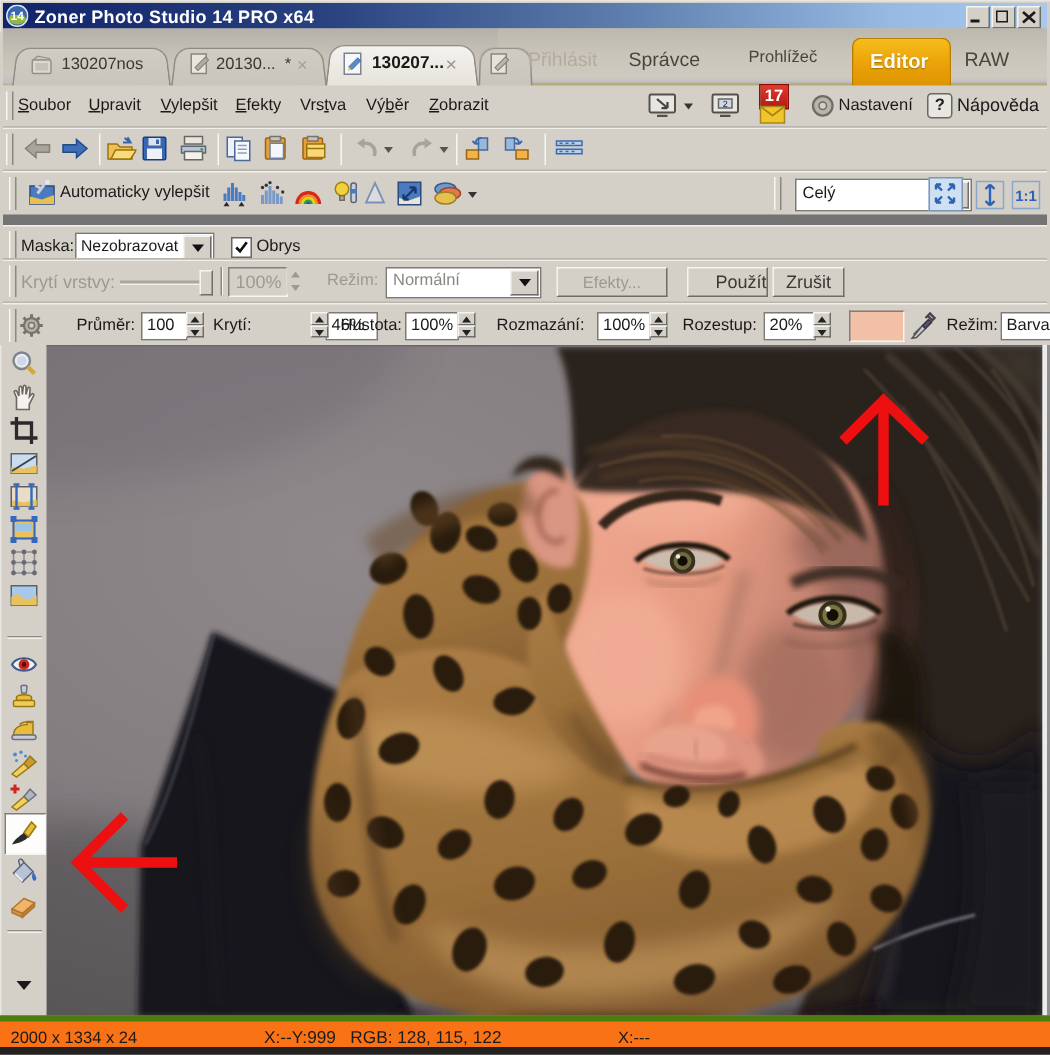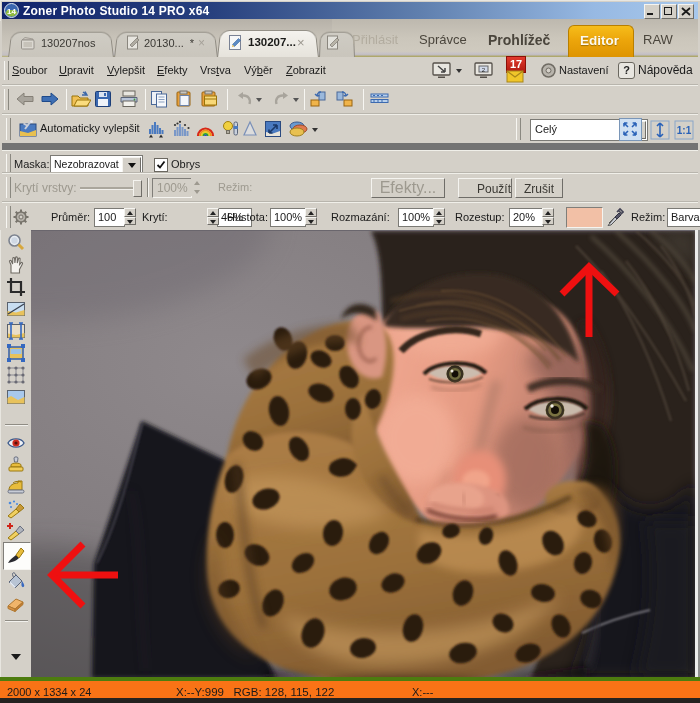--- a/index.html
+++ b/index.html
@@ -75,21 +75,21 @@
   <div class="abs" style="left:295px;top:16px;font-size:13px;color:#9a968e;">×</div>
 
   <div class="abs" style="left:317px;top:11px;width:34px;height:27px;background:linear-gradient(180deg,#cfccc4 0%,#c9c5bc 100%);border:1px solid #8f8b82;border-bottom:none;border-radius:10px 10px 0 0;transform:perspective(30px) rotateX(4deg);transform-origin:bottom;"></div>
   <svg class="abs" style="left:324px;top:16px" width="14" height="16" viewBox="0 0 14 16">
       <rect x="1.5" y="1" width="10" height="13" fill="#e3e2dc" stroke="#8a867e"></rect>
       <path d="M4 10 L11 3 L13 5 L6 12 Z" fill="#b8b4a8" stroke="#7e7a72" stroke-width="0.7"></path>
     </svg>
 
   <div class="abs" style="left:350px;top:13px;font-size:13px;color:#b2ac9f;">Přihlásit</div>
   <div class="abs" style="left:417px;top:13px;font-size:13px;color:#4a453c;">Správce</div>
-  <div class="abs" style="left:486px;top:13px;font-size:14px;color:#4a453c;font-weight:bold;">Prohlížeč</div>
+  <div class="abs" style="left:497px;top:13px;font-size:11px;color:#4a453c;">Prohlížeč</div>
   <div class="abs" style="left:566px;top:6px;width:64px;height:32px;background:linear-gradient(180deg,#f6bd1a 0%,#eca50a 45%,#dd9300 100%);border:1px solid #b87f00;border-bottom:none;border-radius:6px 6px 0 0;"></div>
   <div class="abs" style="left:578px;top:14px;font-size:13.5px;font-weight:bold;color:#fdfaef;text-shadow:0 1px 1px #a06f00;">Editor</div>
   <div class="abs" style="left:641px;top:13px;font-size:13px;color:#4a453c;">RAW</div>
 </div>
 
 <div class="abs" id="menubar" style="left:2px;top:57px;width:696px;height:27px;background:#d4d0c8;">
   <div class="abs grip" style="left:2px;top:4px;height:19px;"></div>
   <div class="abs t12" style="left:10px;top:7px;"><span style="text-decoration:underline">S</span>oubor</div>
   <div class="abs t12" style="left:57px;top:7px;"><span style="text-decoration:underline">U</span>pravit</div>
   <div class="abs t12" style="left:105px;top:7px;"><span style="text-decoration:underline">V</span>ylepšit</div>
@@ -326,21 +326,27 @@
   </div>
   <div class="abs" style="left:189px;top:5px;width:12px;height:18px;">
     <div class="abs" style="top:0;width:11px;height:9px;background:#d4d0c8;">
         <div class="upar" style="border-bottom-color:#9d998f;left:2.5px;top:2.5px;"></div>
       </div>
     <div class="abs" style="top:9px;width:11px;height:9px;background:#d4d0c8;">
         <div class="dnar" style="border-top-color:#9d998f;left:2.5px;top:2.5px;"></div>
       </div>
   </div>
   <div class="abs" style="left:216px;top:8px;font-size:11px;color:#9d998f;">Režim:</div>
-  <div class="abs raised" style="left:369px;top:5px;width:72px;height:18px;text-align:center;"><span style="font-size:16px;color:#9d998f;line-height:16px;">Efekty...</span></div>
+  <div class="abs field" style="left:255px;top:5px;width:102px;height:19px;">
+    <div class="abs" style="left:4px;top:2px;font-size:11px;color:#8a8680;">Normální</div>
+    <div class="abs combobtn" style="right:1px;top:1px;width:17px;height:15px;">
+        <div class="dd" style="border-top-color:#111;border-left-width:4px;border-right-width:4px;border-top-width:5px;"></div>
+      </div>
+  </div>
+  <div class="abs raised" style="left:369px;top:5px;width:72px;height:18px;text-align:center;"><span style="font-size:11px;color:#9d998f;line-height:16px;">Efekty...</span></div>
   <div class="abs raised" style="left:456px;top:5px;width:52px;height:18px;text-align:right;"><span style="font-size:12px;color:#3a3833;line-height:16px;">Použít</span></div>
   <div class="abs raised" style="left:513px;top:5px;width:46px;height:18px;text-align:center;"><span style="font-size:12px;color:#3a3833;line-height:16px;">Zrušit</span></div>
 </div>
 
 <div class="abs" id="rowprumer" style="left:2px;top:201px;width:696px;height:30px;background:#d4d0c8;border-top:1px solid #b8b5ad;box-shadow:inset 0 1px 0 #f0efe9;">
   <div class="abs grip" style="left:4px;top:4px;height:22px;"></div>
   <svg class="abs" style="left:10px;top:6px" width="18" height="18" viewBox="0 0 18 18">
       <circle cx="9" cy="9" r="5" fill="#b4b0a8" stroke="#77736b" stroke-width="1.5"></circle>
       <circle cx="9" cy="9" r="2" fill="#d4d0c8" stroke="#77736b"></circle>
       <g stroke="#77736b" stroke-width="2">

